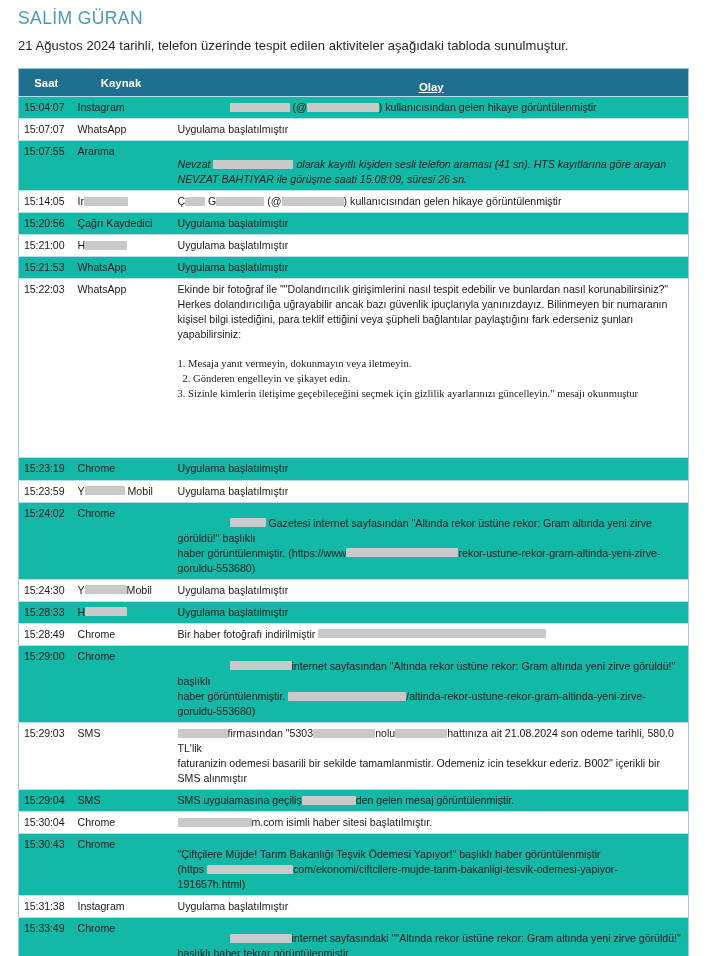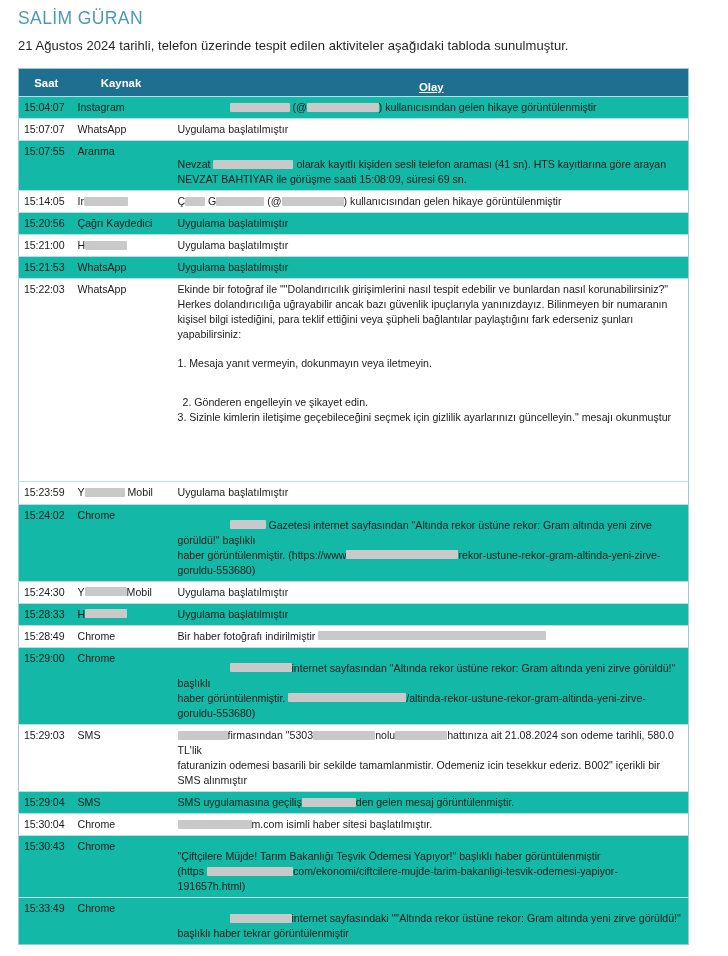--- a/index.html
+++ b/index.html
@@ -80,42 +80,43 @@
     border-top: 1px solid #b9dcea;
     line-height: 1.42;
     overflow: hidden;
   }
   tbody tr.alt td { background: #14b8a6; }
   tbody tr.plain td { background: #ffffff; }
 
   td.saat { white-space: nowrap; letter-spacing: -0.1px; }
   td.kaynak { white-space: nowrap; }
   td.olay { padding-left: 9px; }
-  .olay-indent-sm { padding-top: 6px; }
+  .olay-indent-sm { padding-top: 6px; font-style: italic; }
   .first-indent { display: inline-block; width: 52px; }
   .pad-bottom-lg { padding-bottom: 56px; }
 
   
   .redact {
     display: inline-block;
     background: #c9c9c9;
     border-radius: 1px;
     vertical-align: middle;
     height: 9px;
     position: relative;
     top: -1px;
     filter: blur(0.4px);
   }
 
   .numlist {
     margin: 0;
     padding: 0;
+    font-family: Liberation Serif, serif;
   }
   .numlist .li { display: block; }
-  .numlist .li.i2 { padding-left: 5px; margin-top: 24px; }
+  .numlist .li.i2 { padding-left: 5px; }
 
   .spacer-block { display:block; height: 10px; }
 </style>
 </head>
 <body>
 
 <div class="page">
 
   <div class="doc-title">SALİM GÜRAN</div>
   <div class="intro">21 Ağustos 2024 tarihli, telefon üzerinde tespit edilen aktiviteler aşağıdaki tabloda sunulmuştur.</div>
@@ -152,21 +153,21 @@
         </tr>
 
         <tr class="alt">
           <td class="saat">15:07:55</td>
           <td class="kaynak">Aranma</td>
           <td class="olay olay-indent-sm">
             <div class="spacer-block"></div>
             <span>Nevzat</span>
             <span class="redact" style="width:80px"></span>
             <span>olarak kayıtlı kişiden sesli telefon araması (41 sn). HTS kayıtlarına göre arayan</span><br>
-            <span>NEVZAT BAHTIYAR ile görüşme saati 15:08:09, süresi 69 sn.</span>
+            <span>NEVZAT BAHTIYAR ile görüşme saati 15:08:09, süresi 26 sn.</span>
           </td>
         </tr>
 
         <tr class="plain">
           <td class="saat">15:14:05</td>
           <td class="kaynak"><span>Ir</span><span class="redact" style="width:44px"></span></td>
           <td class="olay">
             <span>Ç</span><span class="redact" style="width:20px"></span>
             <span>G</span><span class="redact" style="width:48px"></span>
             <span>(@</span><span class="redact" style="width:62px"></span><span>) kullanıcısından gelen hikaye görüntülenmiştir</span>
@@ -200,20 +201,25 @@
             <div>kişisel bilgi istediğini, para teklif ettiğini veya şüpheli bağlantılar paylaştığını fark ederseniz şunları</div>
             <div>yapabilirsiniz:</div>
             <div class="numlist" style="margin-top:14px">
               <span class="li">1. Mesaja yanıt vermeyin, dokunmayın veya iletmeyin.</span>
               <span class="li i2">2. Gönderen engelleyin ve şikayet edin.</span>
               <span class="li">3. Sizinle kimlerin iletişime geçebileceğini seçmek için gizlilik ayarlarınızı güncelleyin." mesajı okunmuştur</span>
             </div>
           </td>
         </tr>
 
+        <tr class="alt">
+          <td class="saat">15:23:19</td>
+          <td class="kaynak">Chrome</td>
+          <td class="olay">Uygulama başlatılmıştır</td>
+        </tr>
 
         <tr class="plain">
           <td class="saat">15:23:59</td>
           <td class="kaynak"><span>Y</span><span class="redact" style="width:40px"></span> <span>Mobil</span></td>
           <td class="olay">Uygulama başlatılmıştır</td>
         </tr>
 
         <tr class="alt">
           <td class="saat">15:24:02</td>
           <td class="kaynak">Chrome</td>
@@ -279,20 +285,25 @@
         <tr class="alt">
           <td class="saat">15:30:43</td>
           <td class="kaynak">Chrome</td>
           <td class="olay">
             <div class="spacer-block"></div>
             <div>"Çiftçilere Müjde! Tarım Bakanlığı Teşvik Ödemesi Yapıyor!" başlıklı haber görüntülenmiştir</div>
             <div><span>(https</span> <span class="redact" style="width:86px"></span><span>com/ekonomi/ciftcilere-mujde-tarim-bakanligi-tesvik-odemesi-yapiyor-191657h.html)</span></div>
           </td>
         </tr>
 
+        <tr class="plain">
+          <td class="saat">15:31:38</td>
+          <td class="kaynak">Instagram</td>
+          <td class="olay">Uygulama başlatılmıştır</td>
+        </tr>
 
         <tr class="alt">
           <td class="saat">15:33:49</td>
           <td class="kaynak">Chrome</td>
           <td class="olay">
             <div class="spacer-block"></div>
             <div><span class="first-indent"></span><span class="redact" style="width:62px"></span><span>internet sayfasındaki ""Altında rekor üstüne rekor: Gram altında yeni zirve görüldü!"</span></div>
             <div>başlıklı haber tekrar görüntülenmiştir</div>
           </td>
         </tr>

